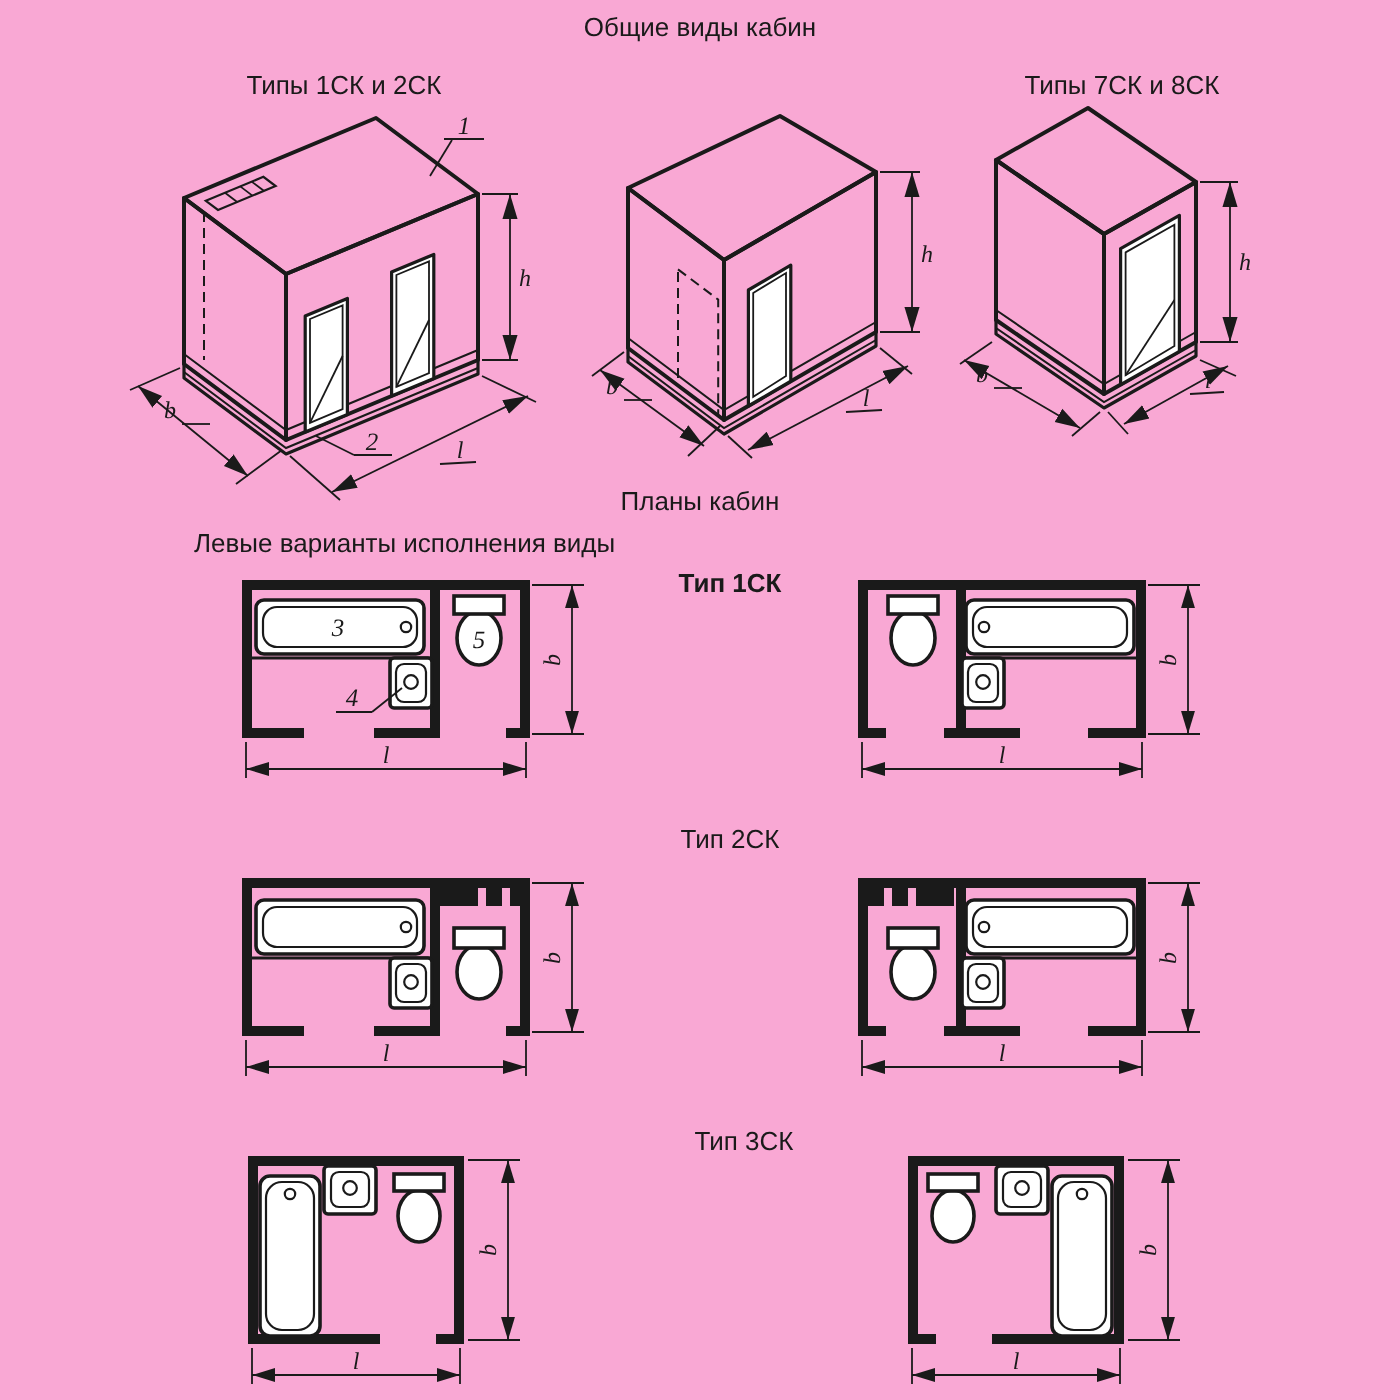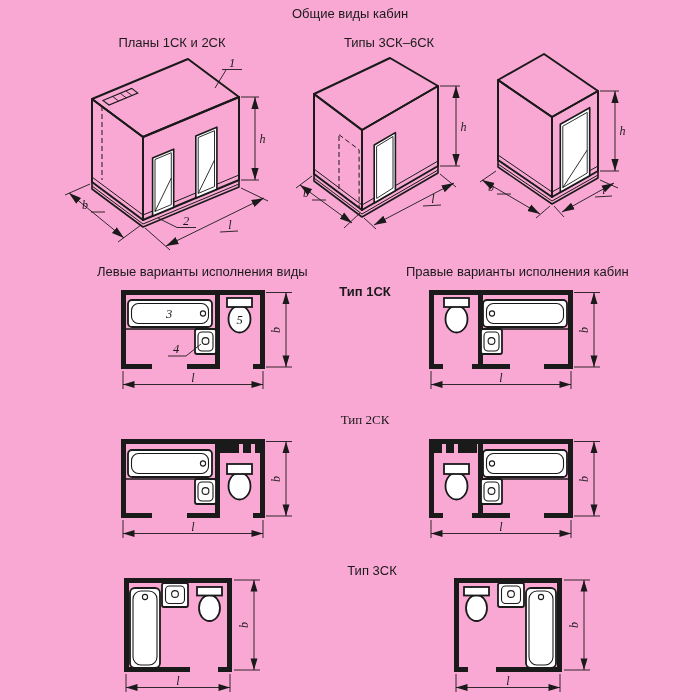--- a/index.html
+++ b/index.html
@@ -19,22 +19,22 @@
   .fix2{stroke:#1a1a1a;stroke-width:1.1;fill:none;}
   text.dim{font:italic 12px "Liberation Serif",serif;fill:#1a1a1a;}
   text.num{font:italic 12.5px "Liberation Serif",serif;fill:#1a1a1a;}
 </style>
 </head>
 <body>
 
 <div class="page">
 
   <div class="cap wide" style="top:6px;">Общие виды кабин</div>
-  <div class="cap" style="left:92px;width:160px;top:35px;">Планы 1СК и 2СК</div>
-  <div class="cap" style="left:309px;width:160px;top:35px;">Типы 3СК–6СК</div>
+  <div class="cap" style="left:92px;width:160px;top:35px;">Типы 1СК и 2СК</div>
+  <div class="cap" style="left:481px;width:160px;top:35px;">Типы 7СК и 8СК</div>
 
   <svg style="left:58px;top:52px;" width="215" height="200" viewBox="0 0 215 200">
     <defs>
         <marker id="a1" viewBox="0 0 10 10" refX="9.6" refY="5" markerWidth="13" markerHeight="13" markerUnits="userSpaceOnUse" orient="auto-start-reverse">
           <path d="M0,2.1 L9.6,5 L0,7.9 Z" fill="#1a1a1a"></path>
         </marker>
       </defs>
     <g>
       <polygon class="ln" points="34,47 130,7 181,45 85,85"></polygon>
       <polygon class="ln" points="85,85 181,45 181,128 85,168"></polygon>
@@ -169,24 +169,24 @@
     </g>
     <g>
       <line class="thin" x1="76" y1="156" x2="86" y2="167"></line>
       <line class="thin" x1="122" y1="130" x2="140" y2="138"></line>
       <line class="thin" x1="84" y1="162" x2="136" y2="133" marker-start="url(#a3)" marker-end="url(#a3)"></line>
       <line class="thin" x1="117" y1="147" x2="134" y2="146"></line>
       <text class="dim" x="126" y="144" text-anchor="middle">l</text>
     </g>
   </svg>
 
+  <div class="cap wide" style="top:243px;">Планы кабин</div>
   <div class="cap" style="left:97px;width:200px;top:264px;">Левые варианты исполнения виды</div>
-  <div class="cap" style="left:406px;width:200px;top:264px;">Правые варианты исполнения кабин</div>
   <div class="cap" style="left:315px;width:100px;top:284px;font-weight:bold;">Тип 1СК</div>
-  <div class="cap" style="left:315px;width:100px;top:412px;font-family:Liberation Serif, serif;">Тип 2СК</div>
+  <div class="cap" style="left:315px;width:100px;top:412px;">Тип 2СК</div>
   <div class="cap" style="left:322px;width:100px;top:563px;">Тип 3СК</div>
 
   <svg style="left:112px;top:288px;" width="185" height="105" viewBox="0 0 185 105">
     <defs>
         <marker id="a4" viewBox="0 0 10 10" refX="9.6" refY="5" markerWidth="12" markerHeight="12" markerUnits="userSpaceOnUse" orient="auto-start-reverse">
           <path d="M0,2.1 L9.6,5 L0,7.9 Z" fill="#1a1a1a"></path>
         </marker>
       </defs>
     <g>
       <rect class="wall" x="9" y="2" width="144" height="5"></rect>

